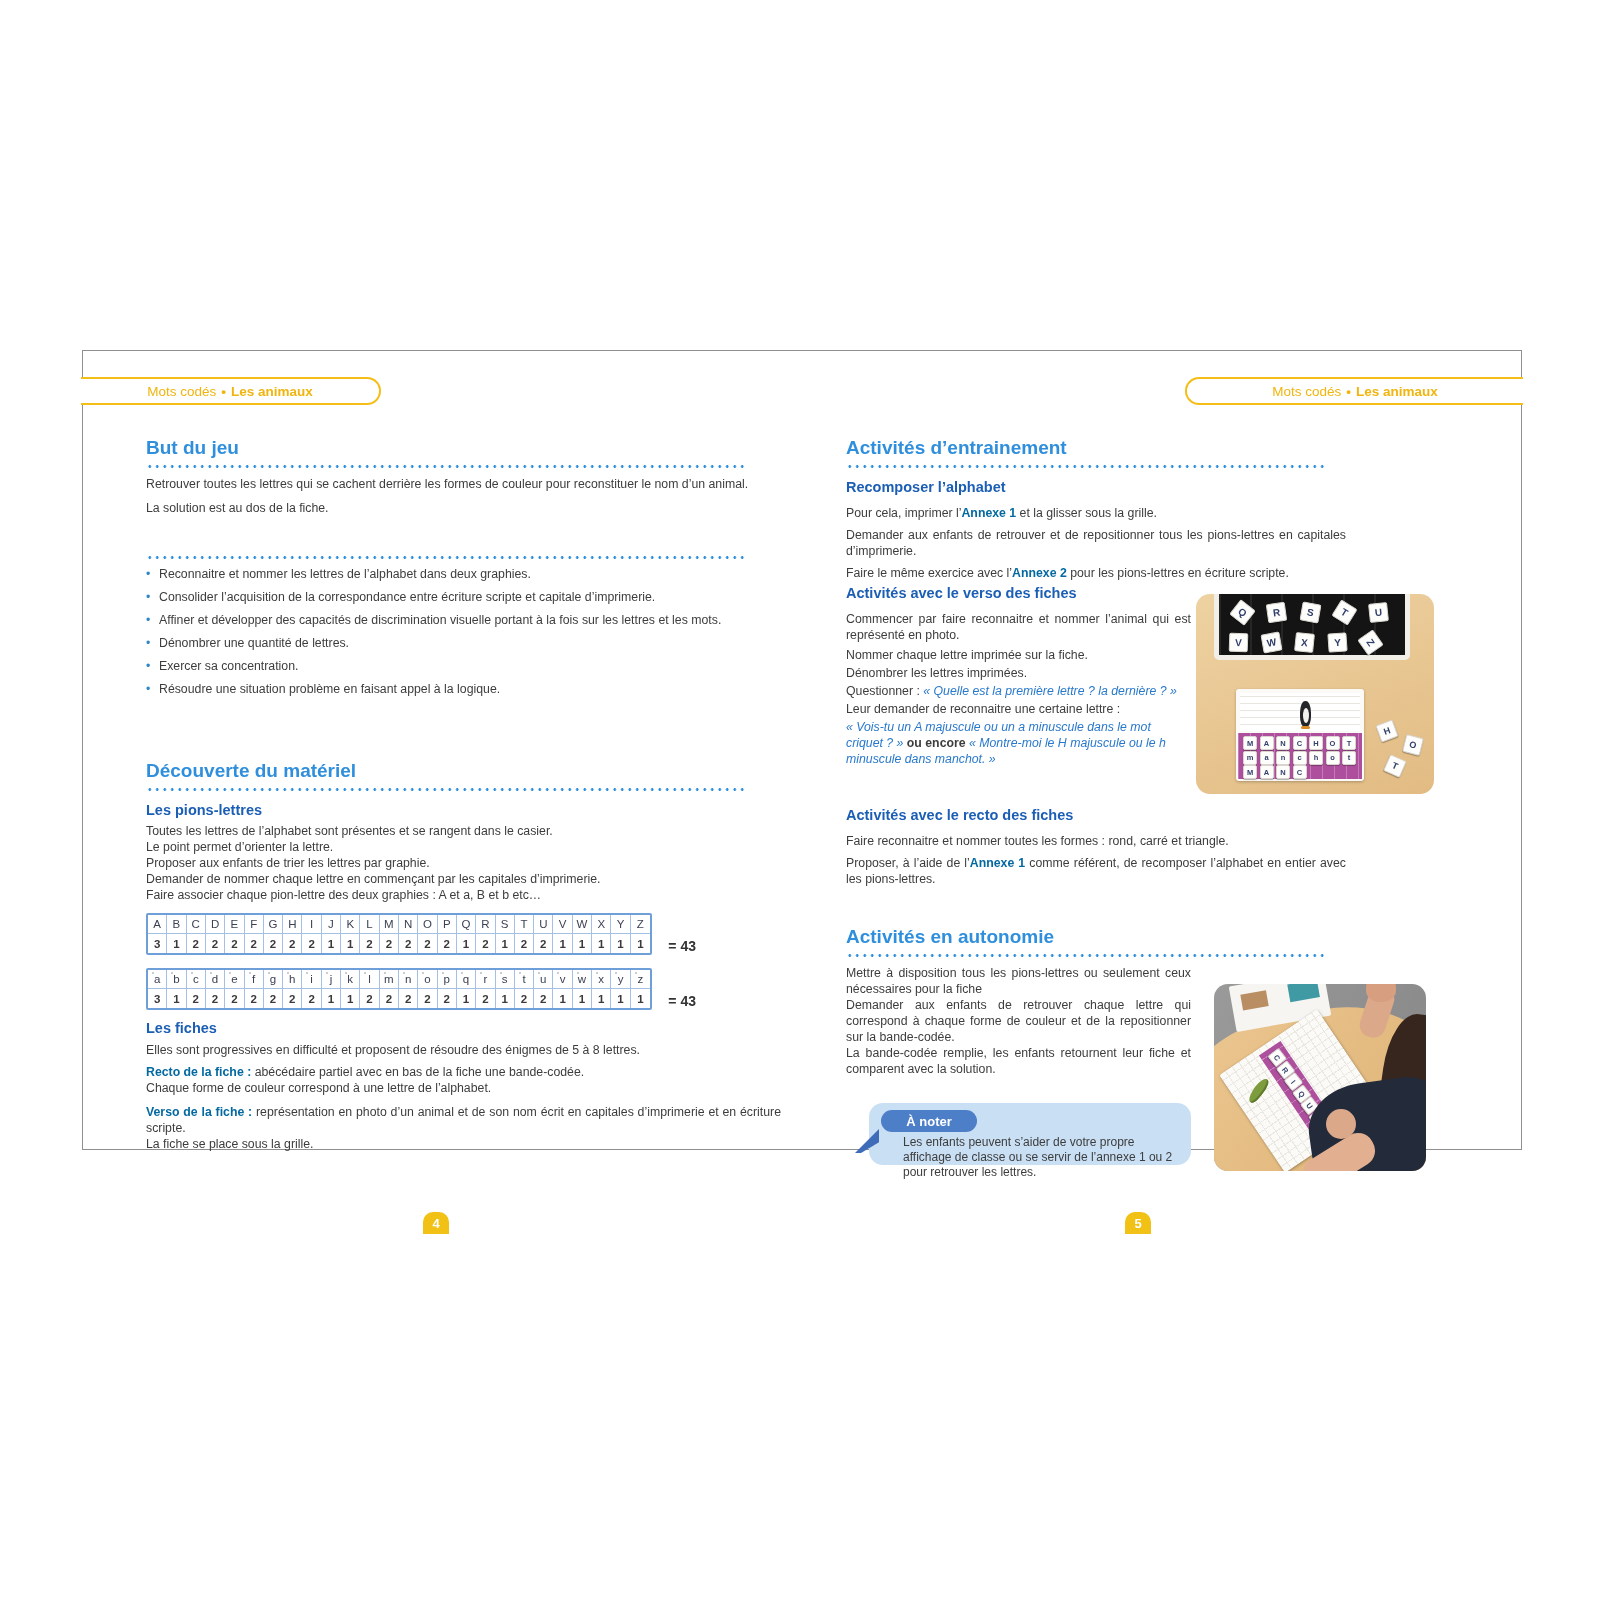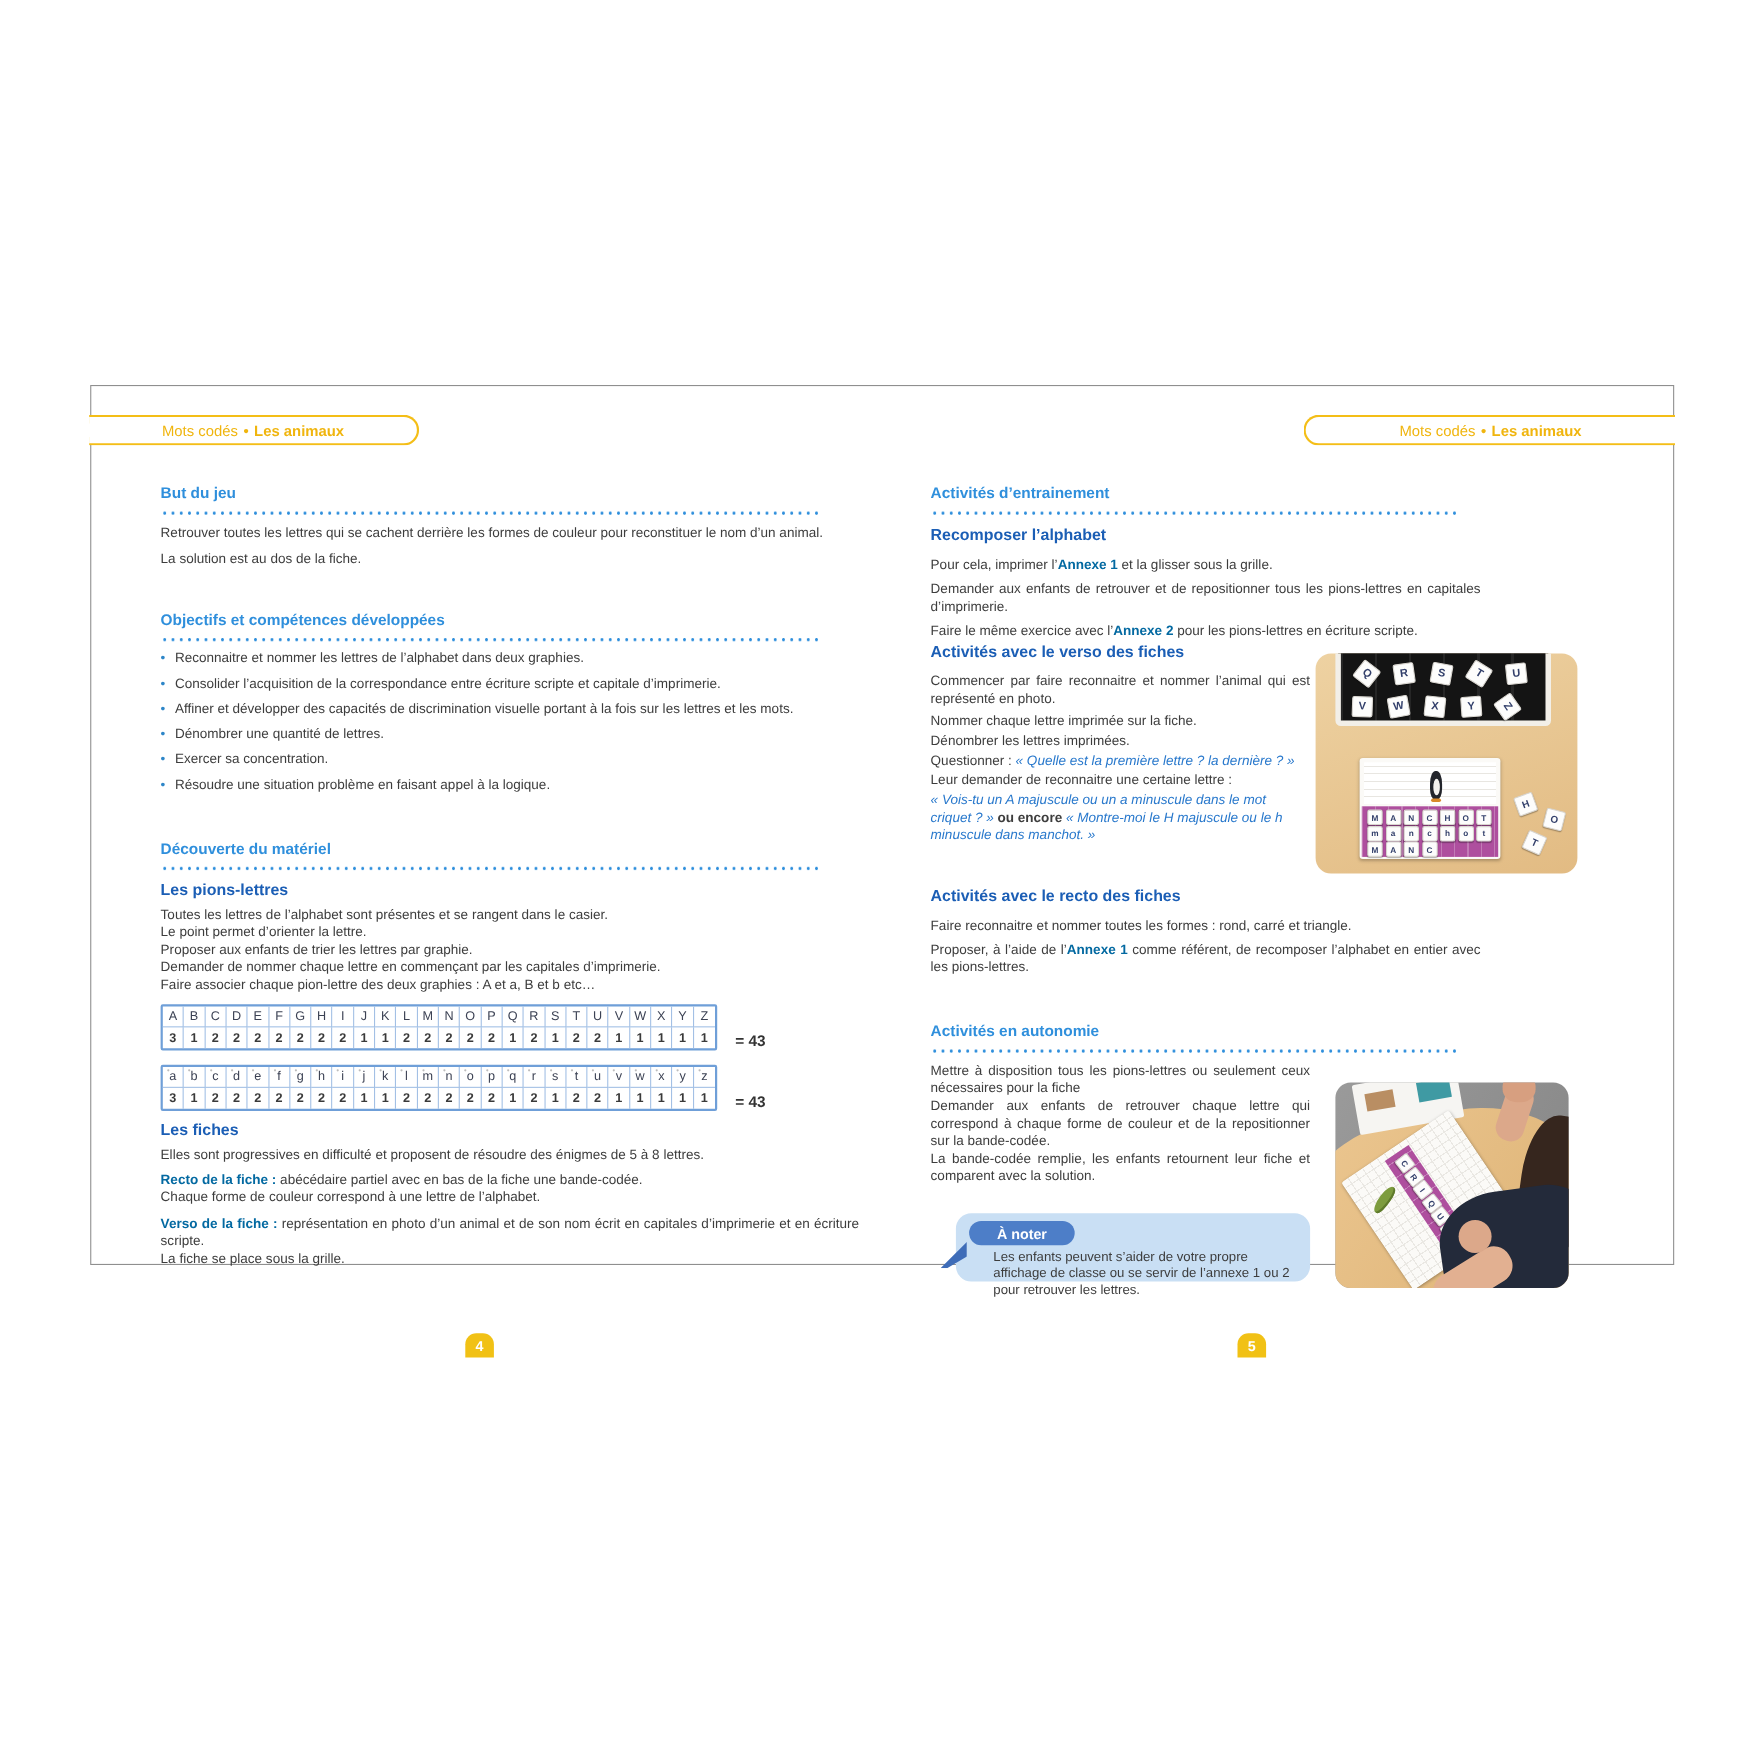--- a/index.html
+++ b/index.html
@@ -6,21 +6,21 @@
   body{width:1600px;height:1600px;position:relative;font-family:"Liberation Sans",sans-serif;color:#3d3d3d;}
   .spread{position:absolute;left:82px;top:350px;width:1440px;height:800px;background:#fff;border:1px solid #8f8f8f;box-sizing:border-box;}
 
   
   .tab{position:absolute;top:26px;height:28px;border:2px solid #f4be17;display:flex;align-items:center;justify-content:center;font-size:13.5px;color:#f0b50e;background:#fff;box-sizing:border-box;white-space:nowrap;}
   .tab-left{left:-2px;width:300px;border-left:none;border-radius:0 14px 14px 0;}
   .tab-right{right:-2px;width:338px;border-right:none;border-radius:14px 0 0 14px;}
   .tab .sep{margin:0 5px;font-weight:bold;}
   .tab .strong{font-weight:bold;}
 
-  h1{font-size:14px;line-height:24px;margin:0;color:#2f8fdc;font-weight:bold;}
+  h1{font-size:19px;line-height:24px;margin:0;color:#2f8fdc;font-weight:bold;}
   h2{font-size:14.5px;line-height:19px;margin:0;color:#1b5eb5;font-weight:bold;}
   .dotted{height:3px;margin-top:5px;background-image:radial-gradient(circle,#2f8fdc 1.3px,rgba(0,0,0,0) 1.5px);background-size:7.5px 3px;background-repeat:repeat-x;}
   p{margin:0;font-size:12.3px;line-height:16px;}
   .mt8{margin-top:8px;} .mt6{margin-top:6px;} .mt4{margin-top:4px;} .mt2{margin-top:2px;}
   .just{text-align:justify;}
   .blue-b{color:#0369a1;font-weight:bold;}
   .quote{color:#2878cc;font-style:italic;}
   .bold{font-weight:bold;}
 
   .block{position:absolute;box-sizing:border-box;}
@@ -96,21 +96,20 @@
   </div>
 
   <div class="block l-col" style="top:85px;">
     <h1>But du jeu</h1>
     <div class="dotted" style="width:600px;"></div>
     <p class="mt8">Retrouver toutes les lettres qui se cachent derrière les formes de couleur pour reconstituer le nom d’un animal.</p>
     <p class="mt8">La solution est au dos de la fiche.</p>
   </div>
 
   <div class="block l-col" style="top:200px;">
-    <h1>Objectifs et compétences développées</h1>
     <div class="dotted" style="width:600px;"></div>
     <ul class="bullets" style="margin-top:6px;">
         <li>Reconnaitre et nommer les lettres de l’alphabet dans deux graphies.</li>
         <li>Consolider l’acquisition de la correspondance entre écriture scripte et capitale d’imprimerie.</li>
         <li>Affiner et développer des capacités de discrimination visuelle portant à la fois sur les lettres et les mots.</li>
         <li>Dénombrer une quantité de lettres.</li>
         <li>Exercer sa concentration.</li>
         <li>Résoudre une situation problème en faisant appel à la logique.</li>
       </ul>
   </div>

